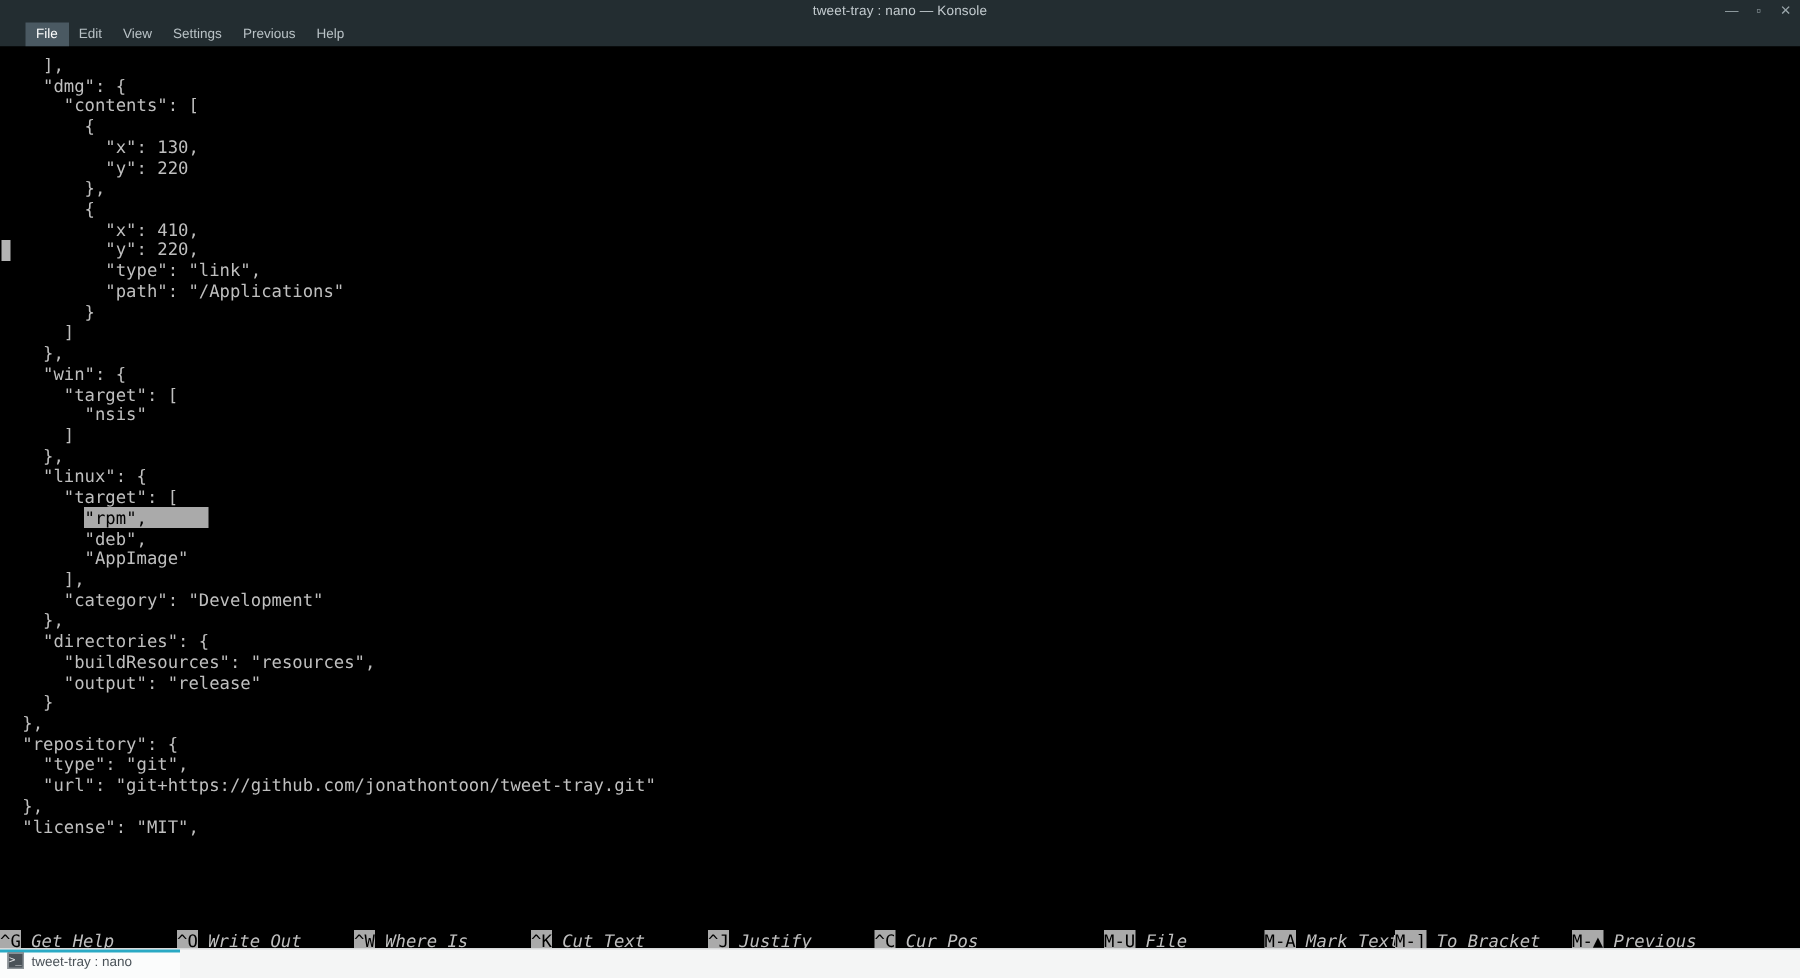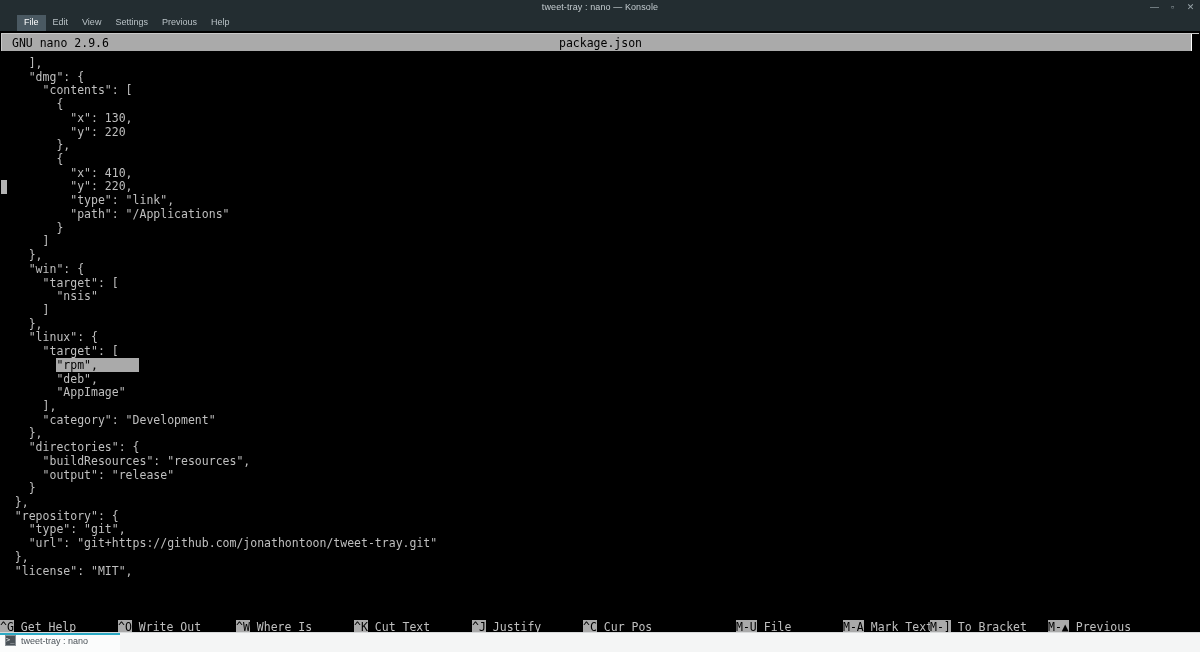--- a/index.html
+++ b/index.html
@@ -189,20 +189,21 @@
   .sc-key {
     background: #aaaaaa;
     color: #000000;
     white-space: pre;
     display: inline-block;
   }
   .sc-label {
     color: #bfbfbf;
     white-space: pre;
     display: inline-block;
+    font-style: italic;
   }
 
   
   .taskbar {
     position: absolute;
     left: 0;
     bottom: 0;
     width: 1200px;
     height: 20px;
     background: #f4f5f5;
@@ -277,25 +278,20 @@
     <span class="menu-item active">File</span>
     <span class="menu-item">Edit</span>
     <span class="menu-item">View</span>
     <span class="menu-item">Settings</span>
     <span class="menu-item">Previous</span>
     <span class="menu-item">Help</span>
   </div>
 
   <div class="terminal">
 
-    <div class="nano-header">
-      <span class="ver">GNU nano 2.9.6</span>
-      <span class="fname">package.json</span>
-      <span class="header-scroll-cap"></span>
-    </div>
 
     <div class="editor">
       <div class="code" id="code-body"><div class="ln">    ],</div><div class="ln">    "dmg": {</div><div class="ln">      "contents": [</div><div class="ln">        {</div><div class="ln">          "x": 130,</div><div class="ln">          "y": 220</div><div class="ln">        },</div><div class="ln">        {</div><div class="ln">          "x": 410,</div><div class="ln">          "y": 220,</div><div class="ln">          "type": "link",</div><div class="ln">          "path": "/Applications"</div><div class="ln">        }</div><div class="ln">      ]</div><div class="ln">    },</div><div class="ln">    "win": {</div><div class="ln">      "target": [</div><div class="ln">        "nsis"</div><div class="ln">      ]</div><div class="ln">    },</div><div class="ln">    "linux": {</div><div class="ln">      "target": [</div><div class="ln">        <span class="sel">"rpm",      </span></div><div class="ln">        "deb",</div><div class="ln">        "AppImage"</div><div class="ln">      ],</div><div class="ln">      "category": "Development"</div><div class="ln">    },</div><div class="ln">    "directories": {</div><div class="ln">      "buildResources": "resources",</div><div class="ln">      "output": "release"</div><div class="ln">    }</div><div class="ln">  },</div><div class="ln">  "repository": {</div><div class="ln">    "type": "git",</div><div class="ln">    "url": "git+https://github.com/jonathontoon/tweet-tray.git"</div><div class="ln">  },</div><div class="ln">  "license": "MIT",</div></div>
       <div class="cursor-block"></div>
     </div>
 
     <div class="shortcuts">
       <div class="sc-row" id="sc-row-top" style="position: relative;">
           <span class="sc-cell" style="position: absolute; left: 0px;"><span class="sc-key">^G</span><span class="sc-label"> Get Help</span></span>
           <span class="sc-cell" style="position: absolute; left: 118px;"><span class="sc-key">^O</span><span class="sc-label"> Write Out</span></span>

